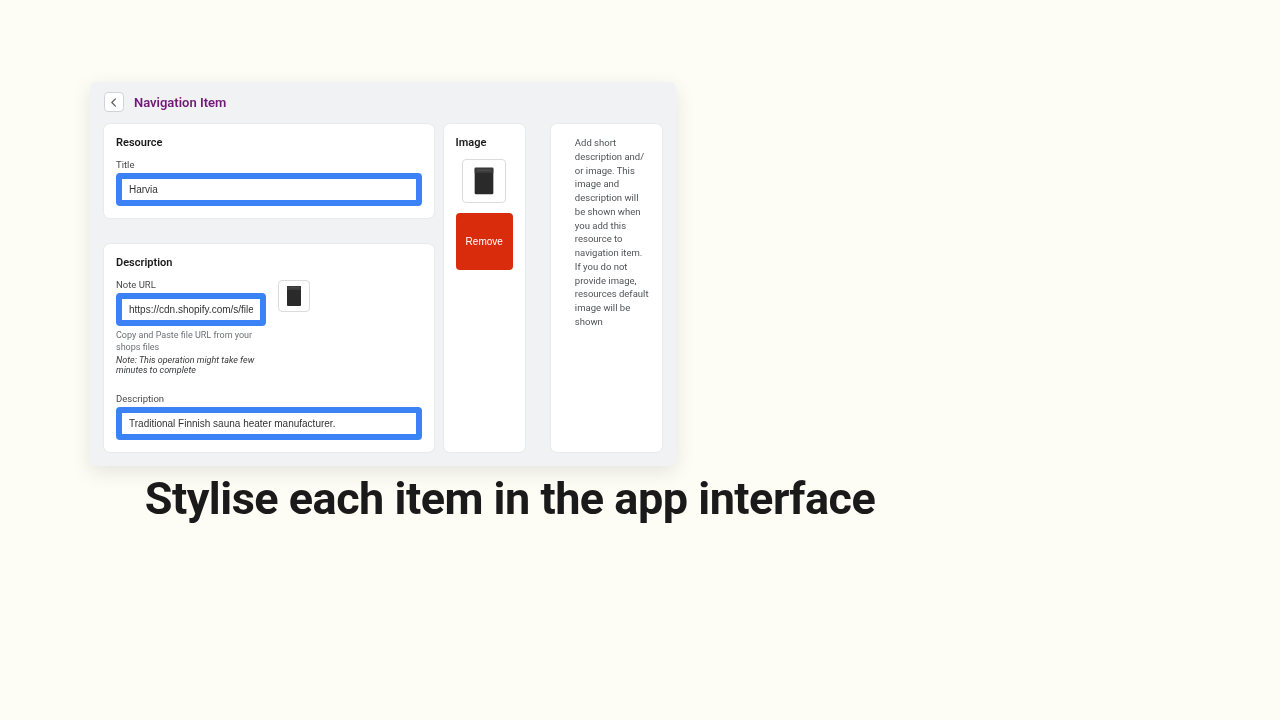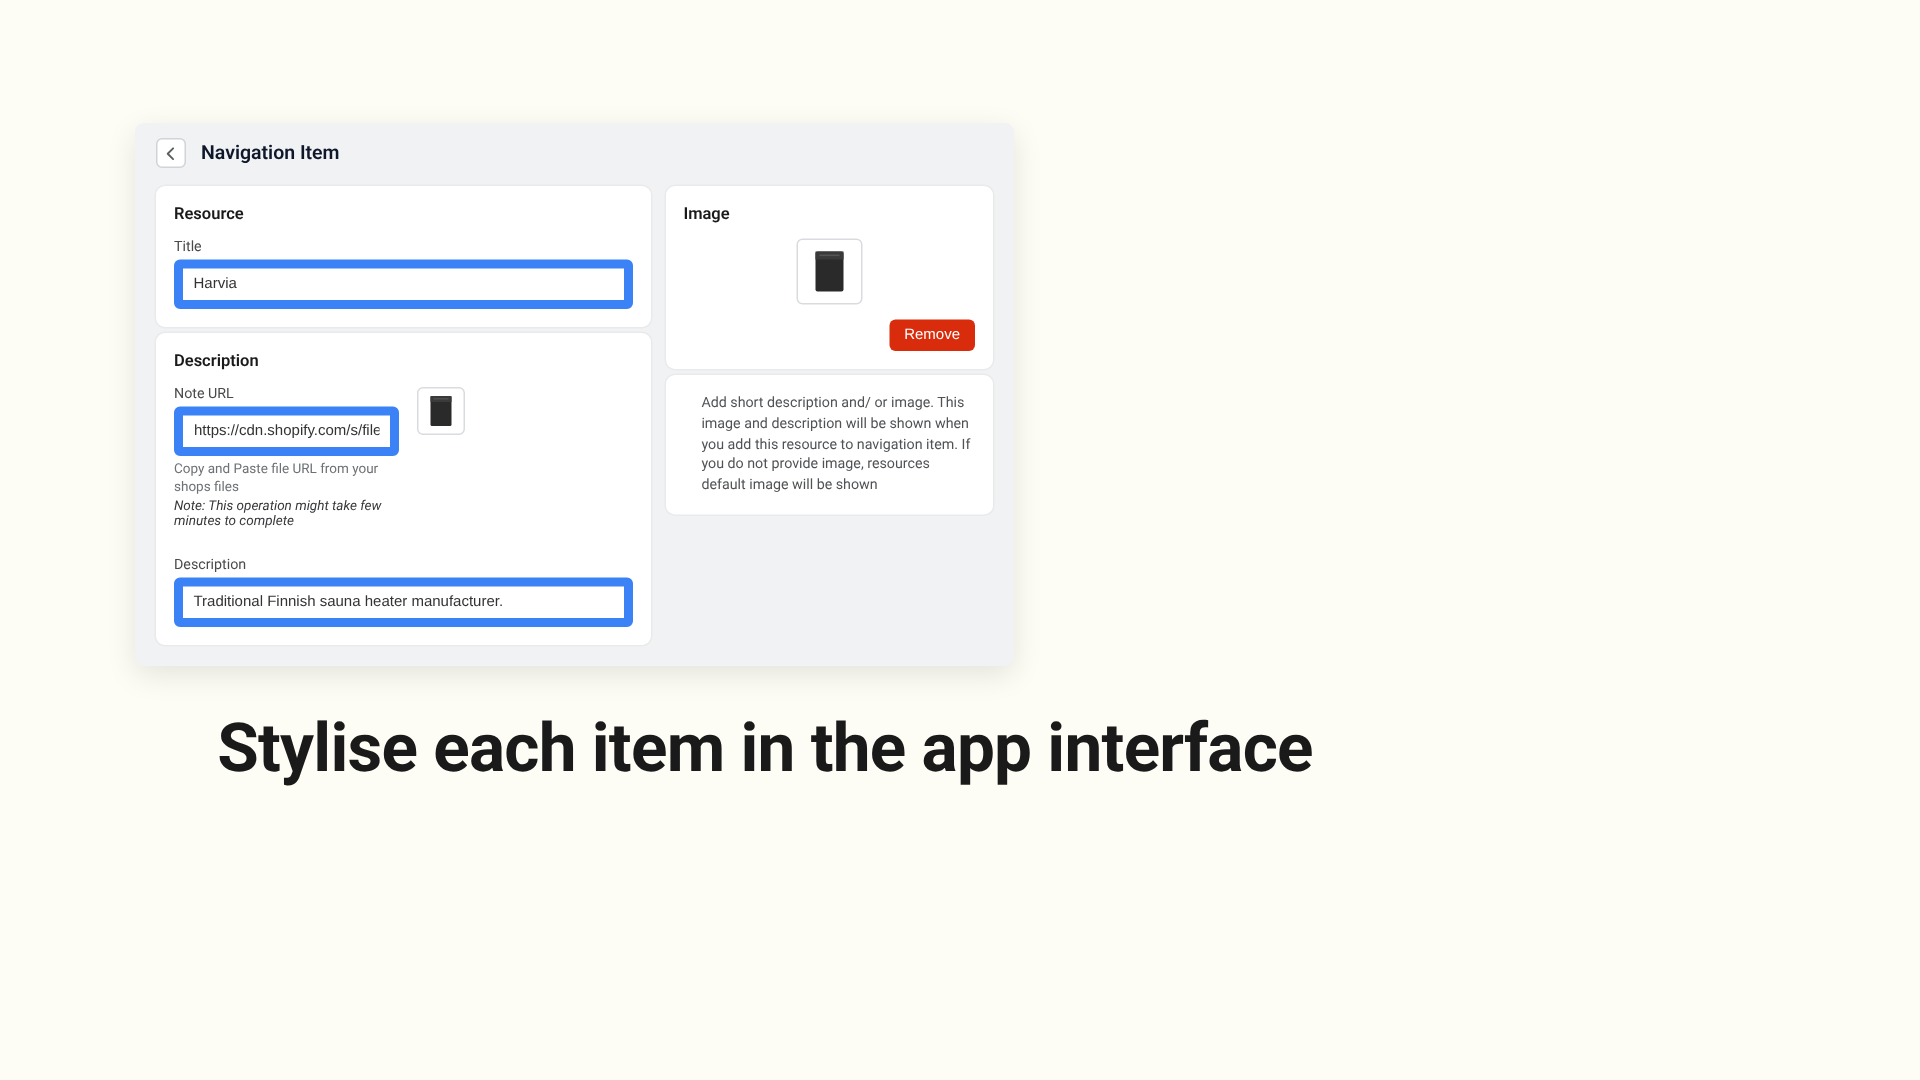--- a/index.html
+++ b/index.html
@@ -34,30 +34,30 @@
     display: flex;
     align-items: center;
     justify-content: center;
     cursor: pointer;
     margin-right: 10px;
   }
   .back-btn svg { width: 9px; height: 9px; }
   .page-title {
     font-size: 13px;
     font-weight: 600;
-    color: #0f172a;
+    color: #701a75;
     text-align: center;
   }
   .content {
     display: flex;
     gap: 10px;
     padding: 6px 14px 14px 14px;
   }
-  .col-left { width: 332px; display:flex; flex-direction:column; gap:4px;}
-  .col-right { width: 220px; display:flex; flex-direction:column; gap:4px;}
+  .col-left { width: 332px; display:flex; flex-direction:column; gap:26px;}
+  .col-right { width: 220px; display:flex; flex-direction:row; gap:26px;}
   .card {
     background: #fff;
     border-radius: 6px;
     padding: 12px;
     box-shadow: 0 0 0 1px rgba(0,0,0,0.03);
   }
   .card-title {
     font-size: 11px;
     font-weight: 600;
     color: #1a1a1a;
@@ -115,21 +115,21 @@
     margin: 0 auto 10px auto;
     display:flex; align-items:center; justify-content:center;
     background:#fff;
   }
   .image-card .preview .heater-svg { width: 22px; height: 32px; }
   .btn-remove {
     background: #d82c0d;
     color: #fff;
     border: none;
     font-size: 10px;
-    padding: 5px 10px;
+    padding: 23px 10px;
     border-radius: 4px;
     cursor: pointer;
     float: right;
   }
   .image-card::after { content:""; display:block; clear:both; }
   .info-card {
     font-size: 9.5px;
     color: #505356;
     line-height: 1.45;
     padding-left: 24px;

